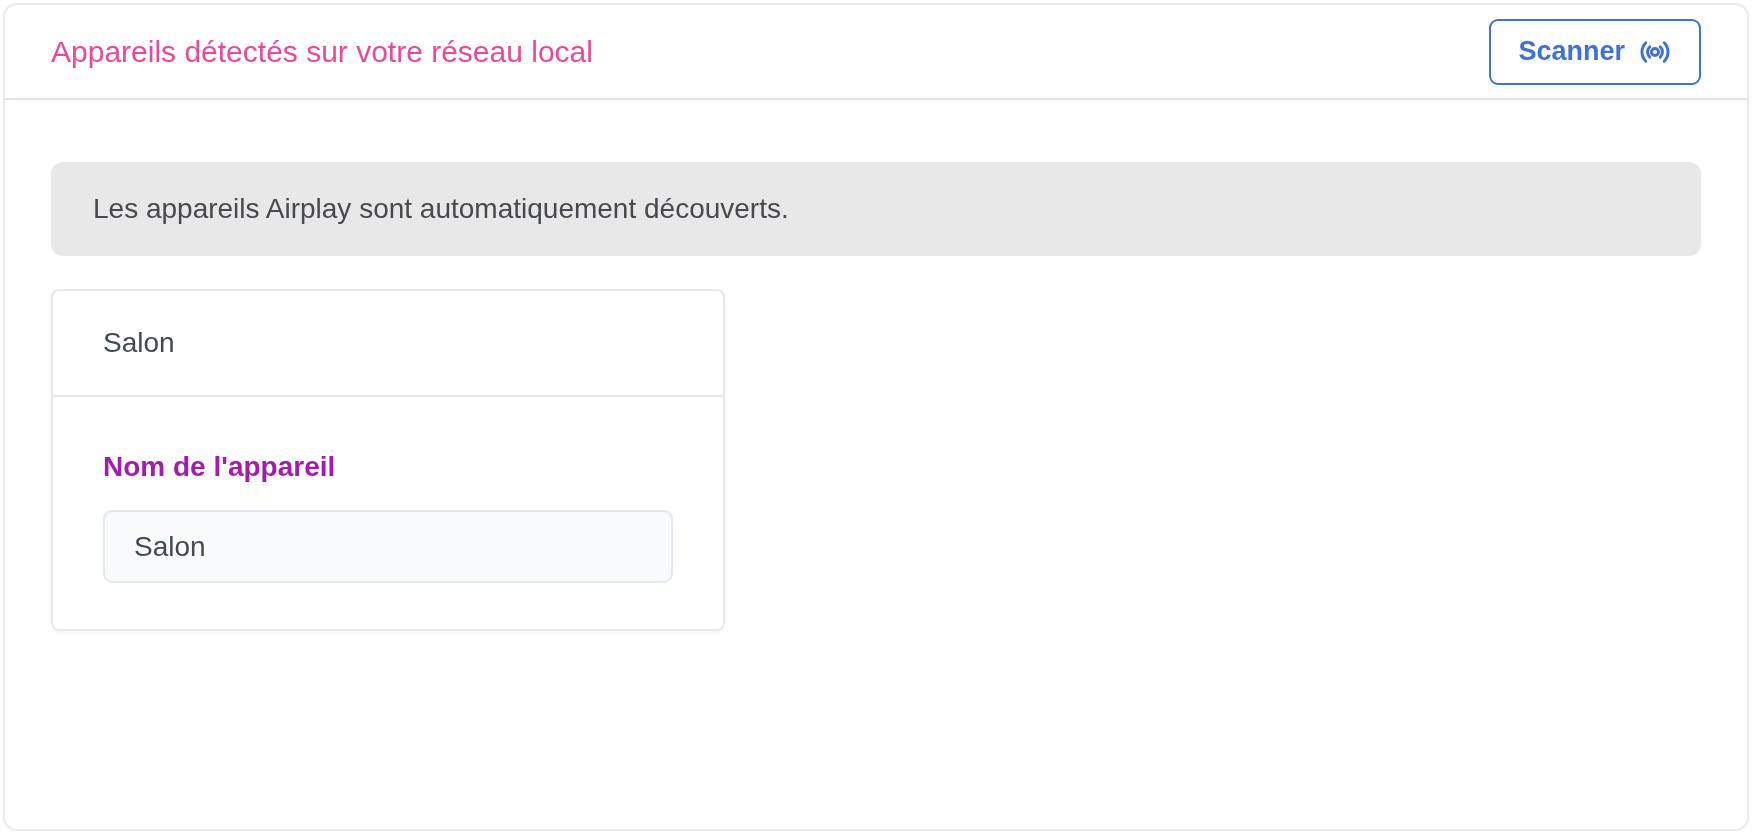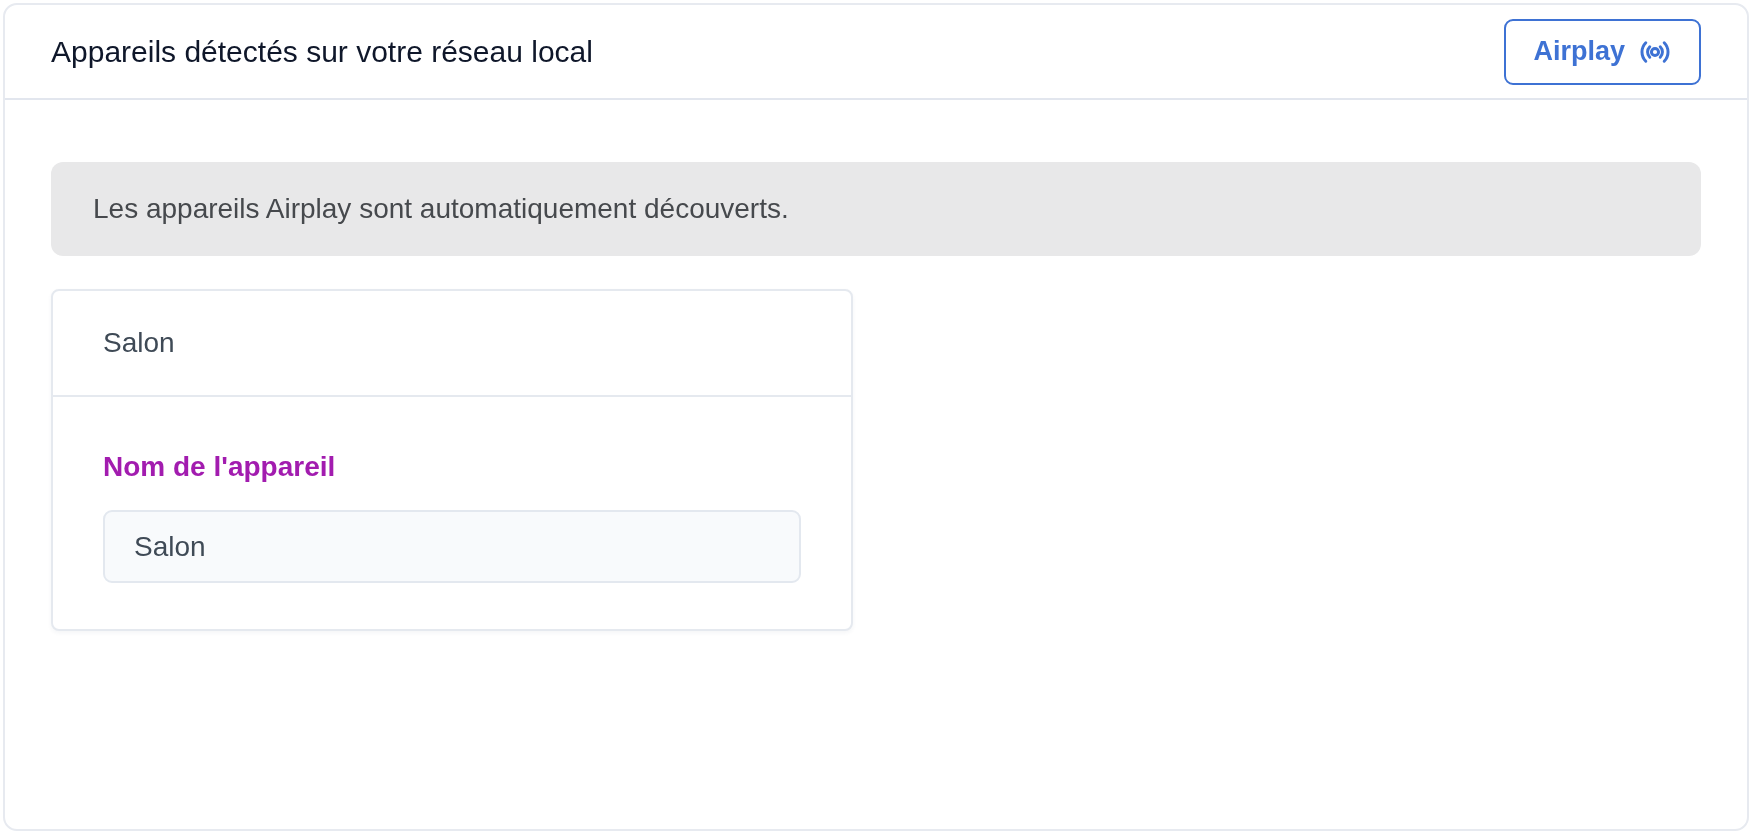--- a/index.html
+++ b/index.html
@@ -27,21 +27,21 @@
     display: flex;
     align-items: center;
     justify-content: space-between;
     padding: 0 46px;
     border-bottom: 2px solid #e2e6ee;
   }
 
   .panel-title {
     font-size: 30px;
     font-weight: 400;
-    color: #0f172a;
+    color: #ec4899;
   }
 
   .scan-button {
     display: flex;
     align-items: center;
     gap: 13px;
     background: #ffffff;
     border: 2px solid #3e72d4;
     border-radius: 9px;
     color: #3e72d4;
@@ -64,21 +64,21 @@
     background: #e8e8e9;
     border-radius: 12px;
     padding: 31px 42px;
     font-size: 28px;
     color: #46494d;
     margin-bottom: 33px;
   }
 
   
   .device-card {
-    width: 802px;
+    width: 674px;
     background: #ffffff;
     border: 2px solid #e5e9ef;
     border-radius: 8px;
     box-shadow: 0 2px 4px rgba(40, 60, 90, 0.05);
   }
 
   .device-card-header {
     padding: 36px 50px;
     font-size: 28px;
     color: #3f4a56;
@@ -128,21 +128,21 @@
 </style>
 </head>
 <body>
 
 <div class="panel">
 
   <div class="panel-header">
     <h1 class="panel-title">Appareils détectés sur votre réseau local</h1>
 
     <button class="scan-button">
-      <span>Airplay</span>
+      <span>Scanner</span>
       <span class="icon">
         <svg width="34" height="34" viewBox="0 0 24 24" fill="none" stroke="currentColor" stroke-width="2.1" stroke-linecap="round">
           <circle cx="12" cy="12" r="2.5"></circle>
           <path d="M8.3 8.3a5.2 5.2 0 0 0 0 7.4"></path>
           <path d="M15.7 8.3a5.2 5.2 0 0 1 0 7.4"></path>
           <path d="M5.5 5.5a9.2 9.2 0 0 0 0 13"></path>
           <path d="M18.5 5.5a9.2 9.2 0 0 1 0 13"></path>
         </svg>
       </span>
     </button>

